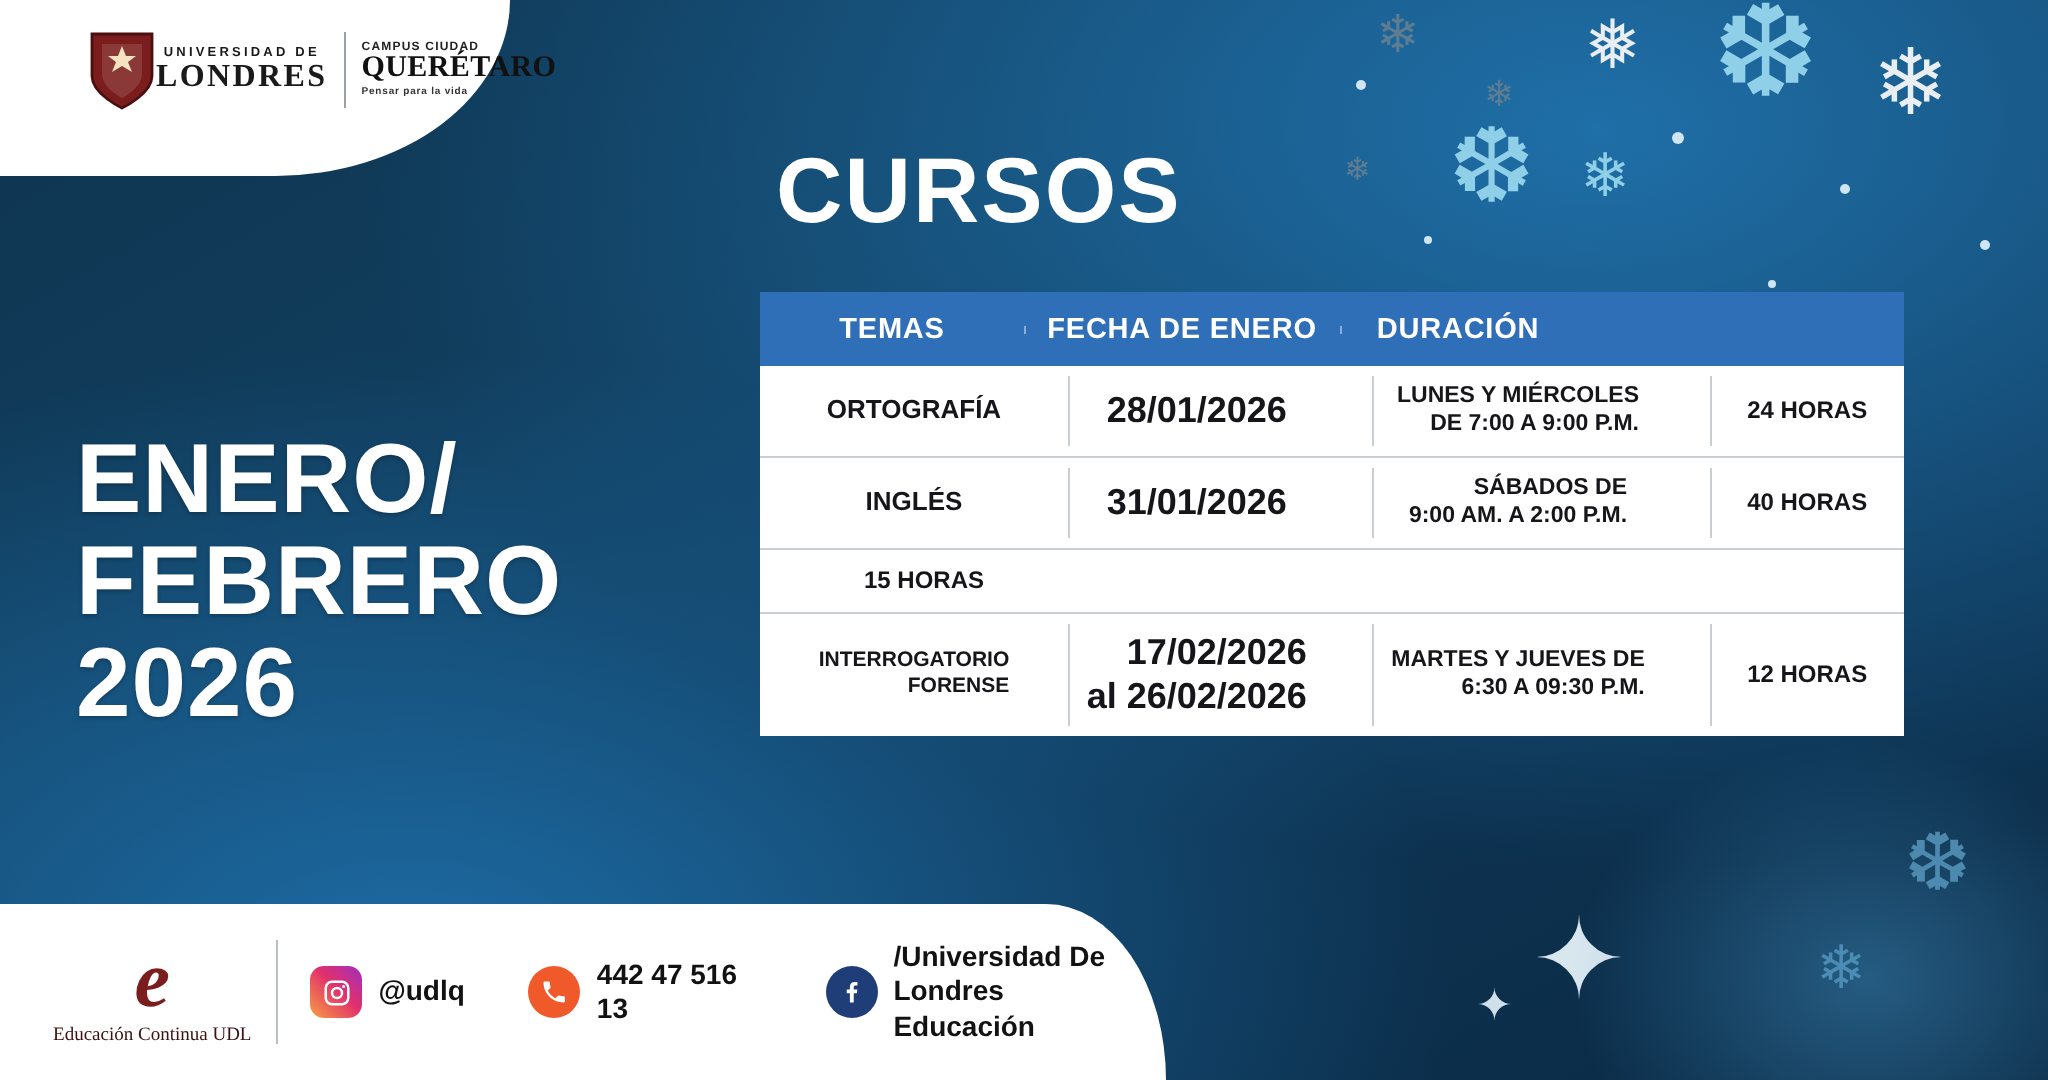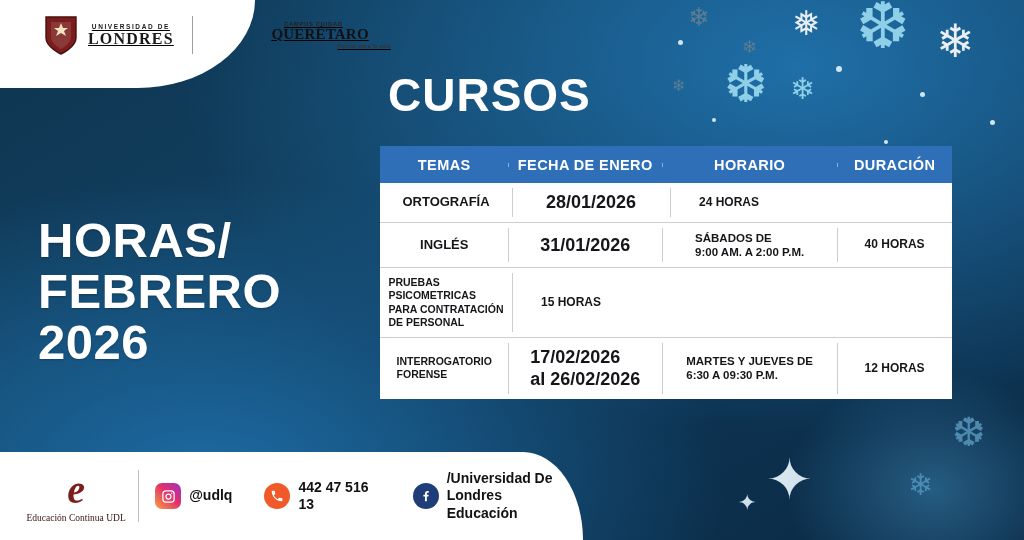--- a/index.html
+++ b/index.html
@@ -38,42 +38,40 @@
     width:255px; height:88px;
     background:#ffffff;
     border-bottom-right-radius:120px 90px;
     z-index:5;
   }
   .logo-wrap {
     position:absolute;
     left:44px; top:14px;
     display:flex;
     align-items:center;
-    gap:10px;
-    text-decoration:underline;
   }
   .shield {
     width:34px; height:42px;
     position:relative;
   }
   .shield svg { display:block; }
   .logo-text {
     display:flex; flex-direction:column; align-items:center;
   }
   .logo-text .l1 {
     font-size:6.5px; letter-spacing:1.6px; color:#1a1a1a; font-weight:700;
   }
   .logo-text .l2 {
     font-size:16px; letter-spacing:1.2px; color:#1a1a1a; font-weight:700;
     font-family:"Liberation Serif", serif;
   }
   .logo-div {
     width:1px; height:38px; background:#9aa0a6; margin:0 8px;
   }
-  .logo-campus { display:flex; flex-direction:column;text-align:right; }
+  .logo-campus { display:flex; flex-direction:column; }
   .logo-campus .c1 { font-size:6px; letter-spacing:.6px; color:#222; font-weight:700; }
   .logo-campus .c2 {
     font-size:15px; letter-spacing:.2px; color:#111; font-weight:700;
     font-family:"Liberation Serif", serif; line-height:1.05;
   }
   .logo-campus .c3 { font-size:5px; letter-spacing:.4px; color:#333; }
   
   .headline {
     position:absolute;
     left:38px; top:215px;
@@ -123,25 +121,26 @@
   .row {
     display:flex;
     align-items:stretch;
     border-bottom:1px solid #c9ced3;
   }
   .row:last-child { border-bottom:none; }
   .cell {
     display:flex;
     align-items:center;
     justify-content:center;
-    text-align:left;
+    text-align:right;
     color:#16161a;
     padding:8px 6px;
     position:relative;
     line-height:1.25;
+    margin-left:23px;
   }
   .cell + .cell::before {
     content:"";
     position:absolute; left:0; top:5px; bottom:5px;
     width:1px; background:#c9ced3;
   }
   .c1 { width:132px; font-weight:700; font-size:13px; }
   .c1.small { font-size:10.5px; }
   .c2 { width:158px; font-weight:700; font-size:18px; }
   .c3 { width:180px; font-weight:700; font-size:11.5px; }
@@ -243,43 +242,48 @@
       <div class="logo-div"></div>
       <div class="logo-campus">
         <span class="c1">CAMPUS CIUDAD</span>
         <span class="c2">QUERÉTARO</span>
         <span class="c3">Pensar para la vida</span>
       </div>
     </div>
   </div>
 
   <div class="headline">
-    <div>HORAS/</div>
+    <div>ENERO/</div>
     <div>FEBRERO</div>
     <div>2026</div>
   </div>
 
   <div class="cursos">CURSOS</div>
 
   <div class="table">
     <div class="thead">
       <div class="th c1">TEMAS</div>
       <div class="th c2">FECHA DE ENERO</div>
-      <div class="th c3">HORARIO</div>
       <div class="th c4">DURACIÓN</div>
     </div>
     <div class="tbody">
 
       <div class="row">
         <div class="cell c1">
           <span class="mline">ORTOGRAFÍA</span>
         </div>
         <div class="cell c2">
           <span class="mline">28/01/2026</span>
         </div>
+        <div class="cell c3">
+          <span>
+            <span class="mline">LUNES Y MIÉRCOLES</span>
+            <span class="mline">DE 7:00 A 9:00 P.M.</span>
+          </span>
+        </div>
         <div class="cell c4">
           <span class="mline">24 HORAS</span>
         </div>
       </div>
 
       <div class="row">
         <div class="cell c1">
           <span class="mline">INGLÉS</span>
         </div>
         <div class="cell c2">
@@ -290,28 +294,20 @@
             <span class="mline">SÁBADOS DE</span>
             <span class="mline">9:00 AM. A 2:00 P.M.</span>
           </span>
         </div>
         <div class="cell c4">
           <span class="mline">40 HORAS</span>
         </div>
       </div>
 
       <div class="row">
-        <div class="cell c1 small">
-          <span>
-            <span class="mline">PRUEBAS</span>
-            <span class="mline">PSICOMETRICAS</span>
-            <span class="mline">PARA CONTRATACIÓN</span>
-            <span class="mline">DE PERSONAL</span>
-          </span>
-        </div>
         <div class="cell c4">
           <span class="mline">15 HORAS</span>
         </div>
       </div>
 
       <div class="row">
         <div class="cell c1 small">
           <span>
             <span class="mline">INTERROGATORIO</span>
             <span class="mline">FORENSE</span>

